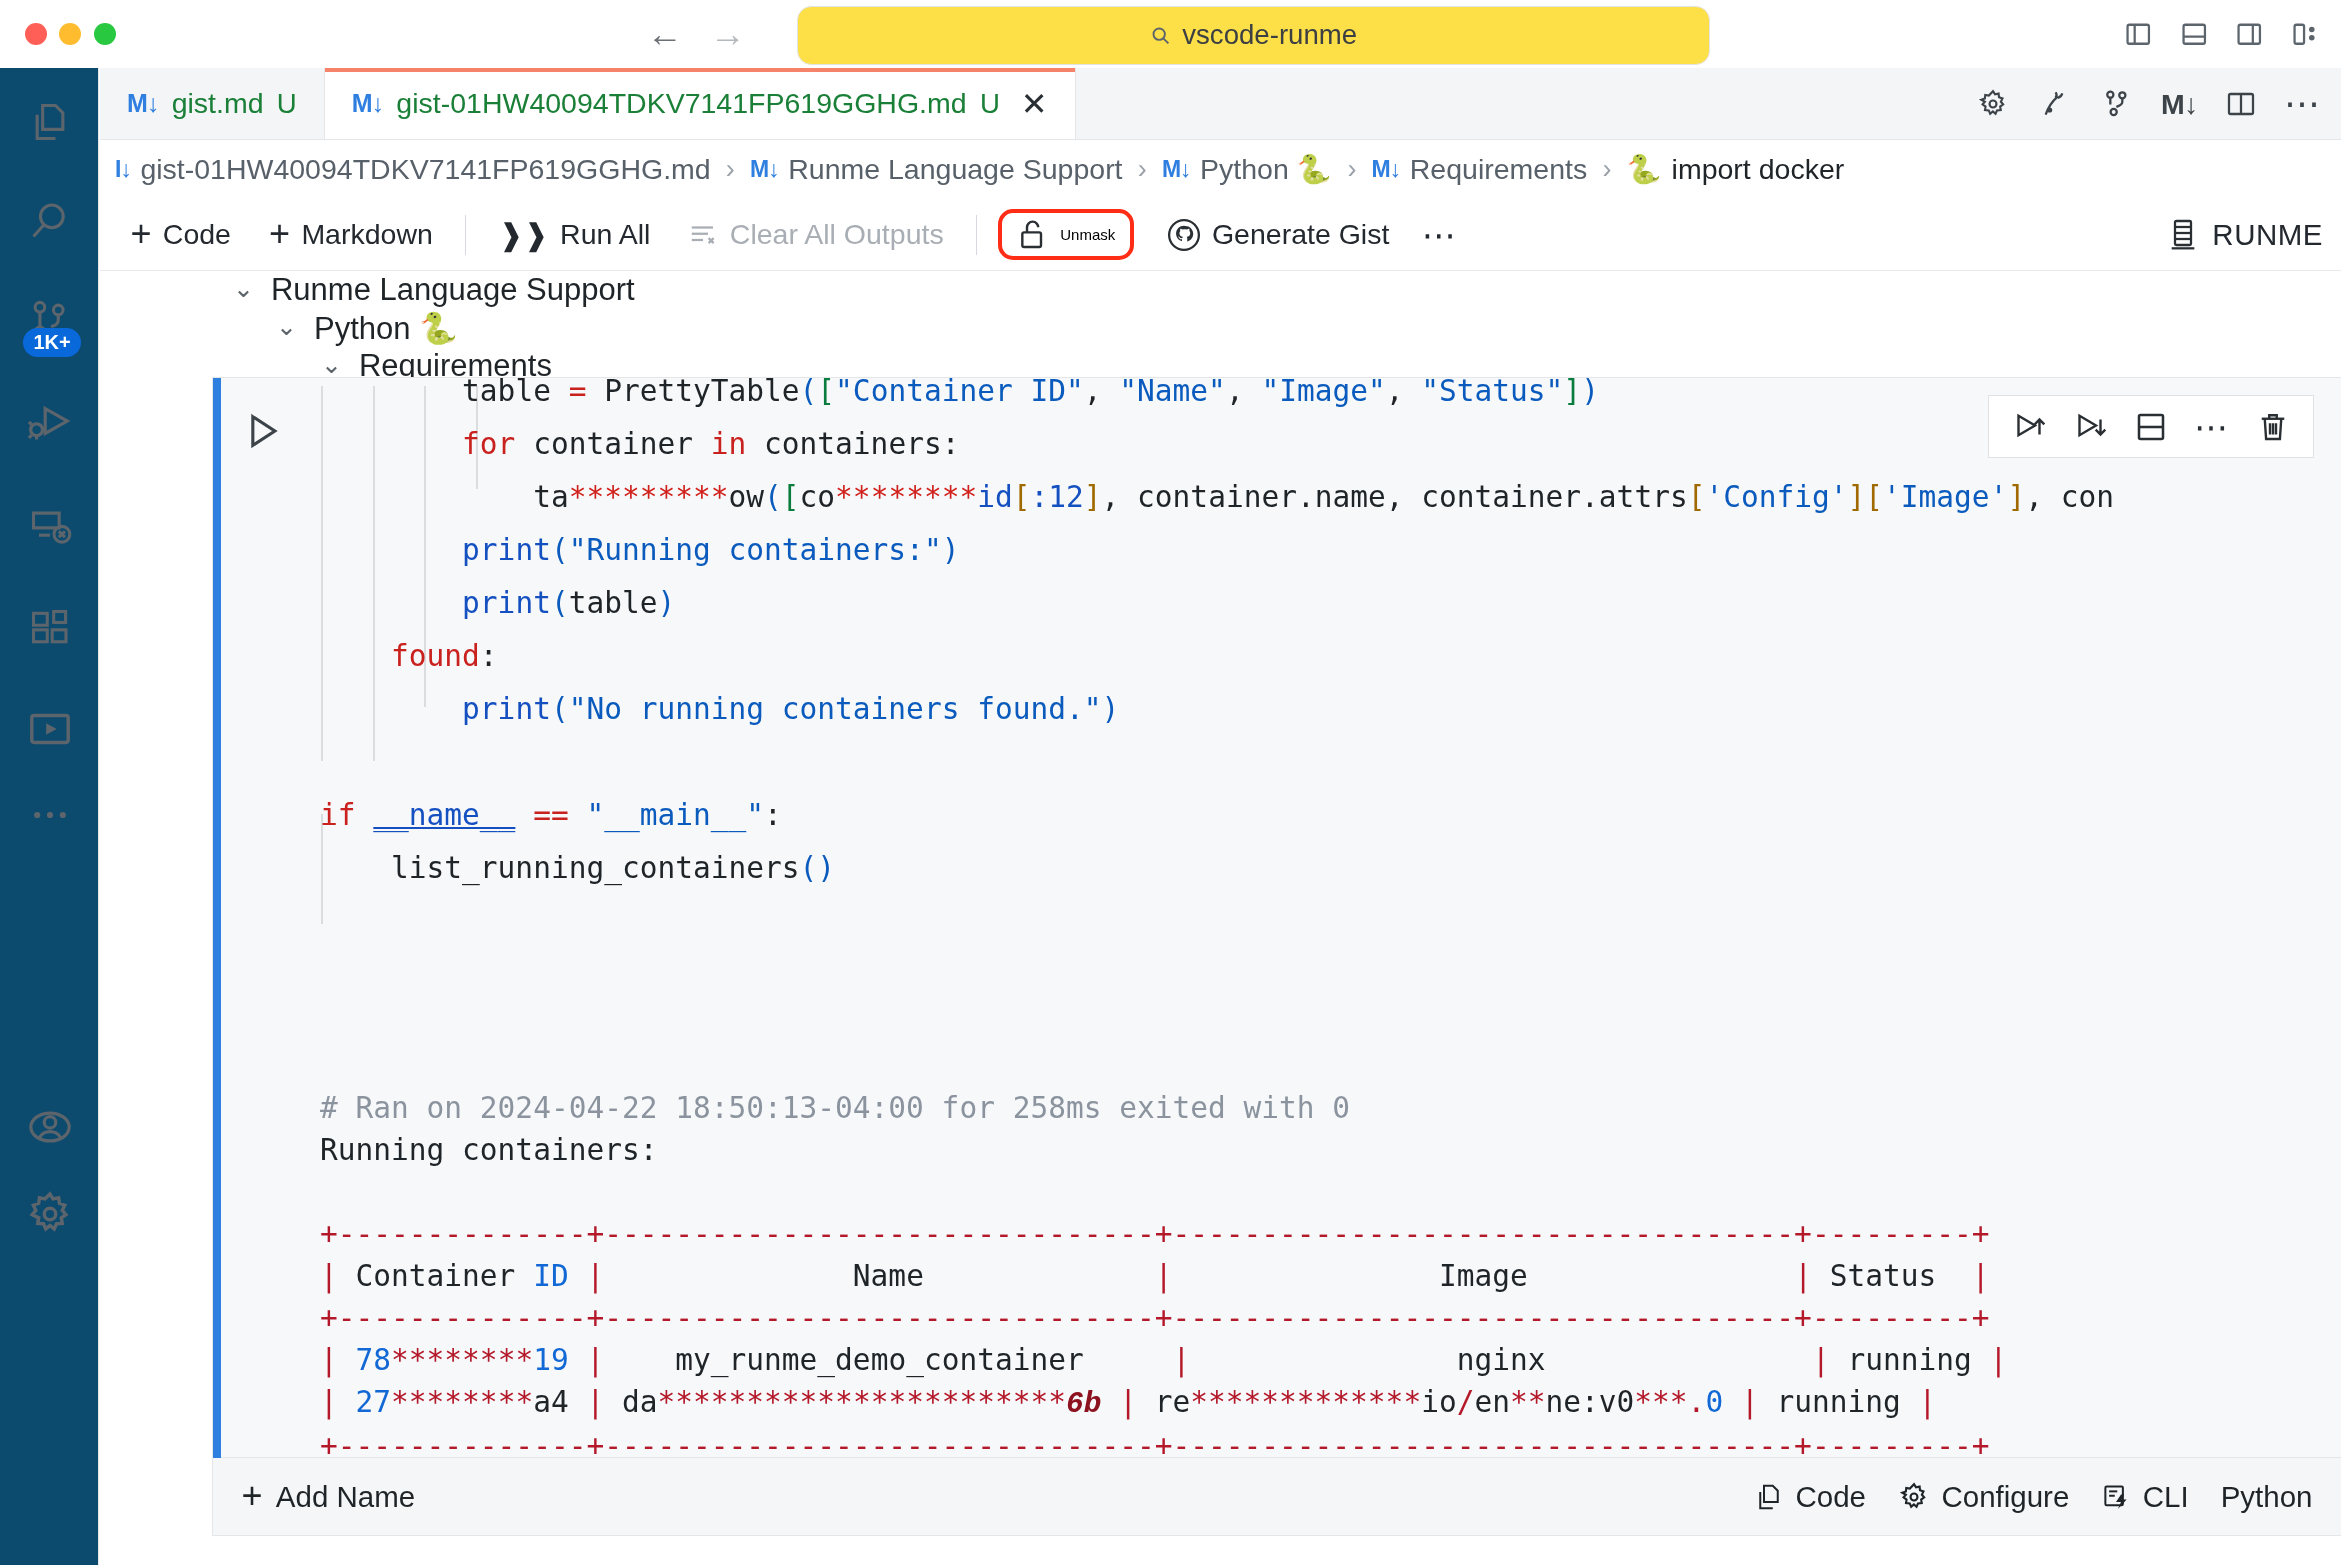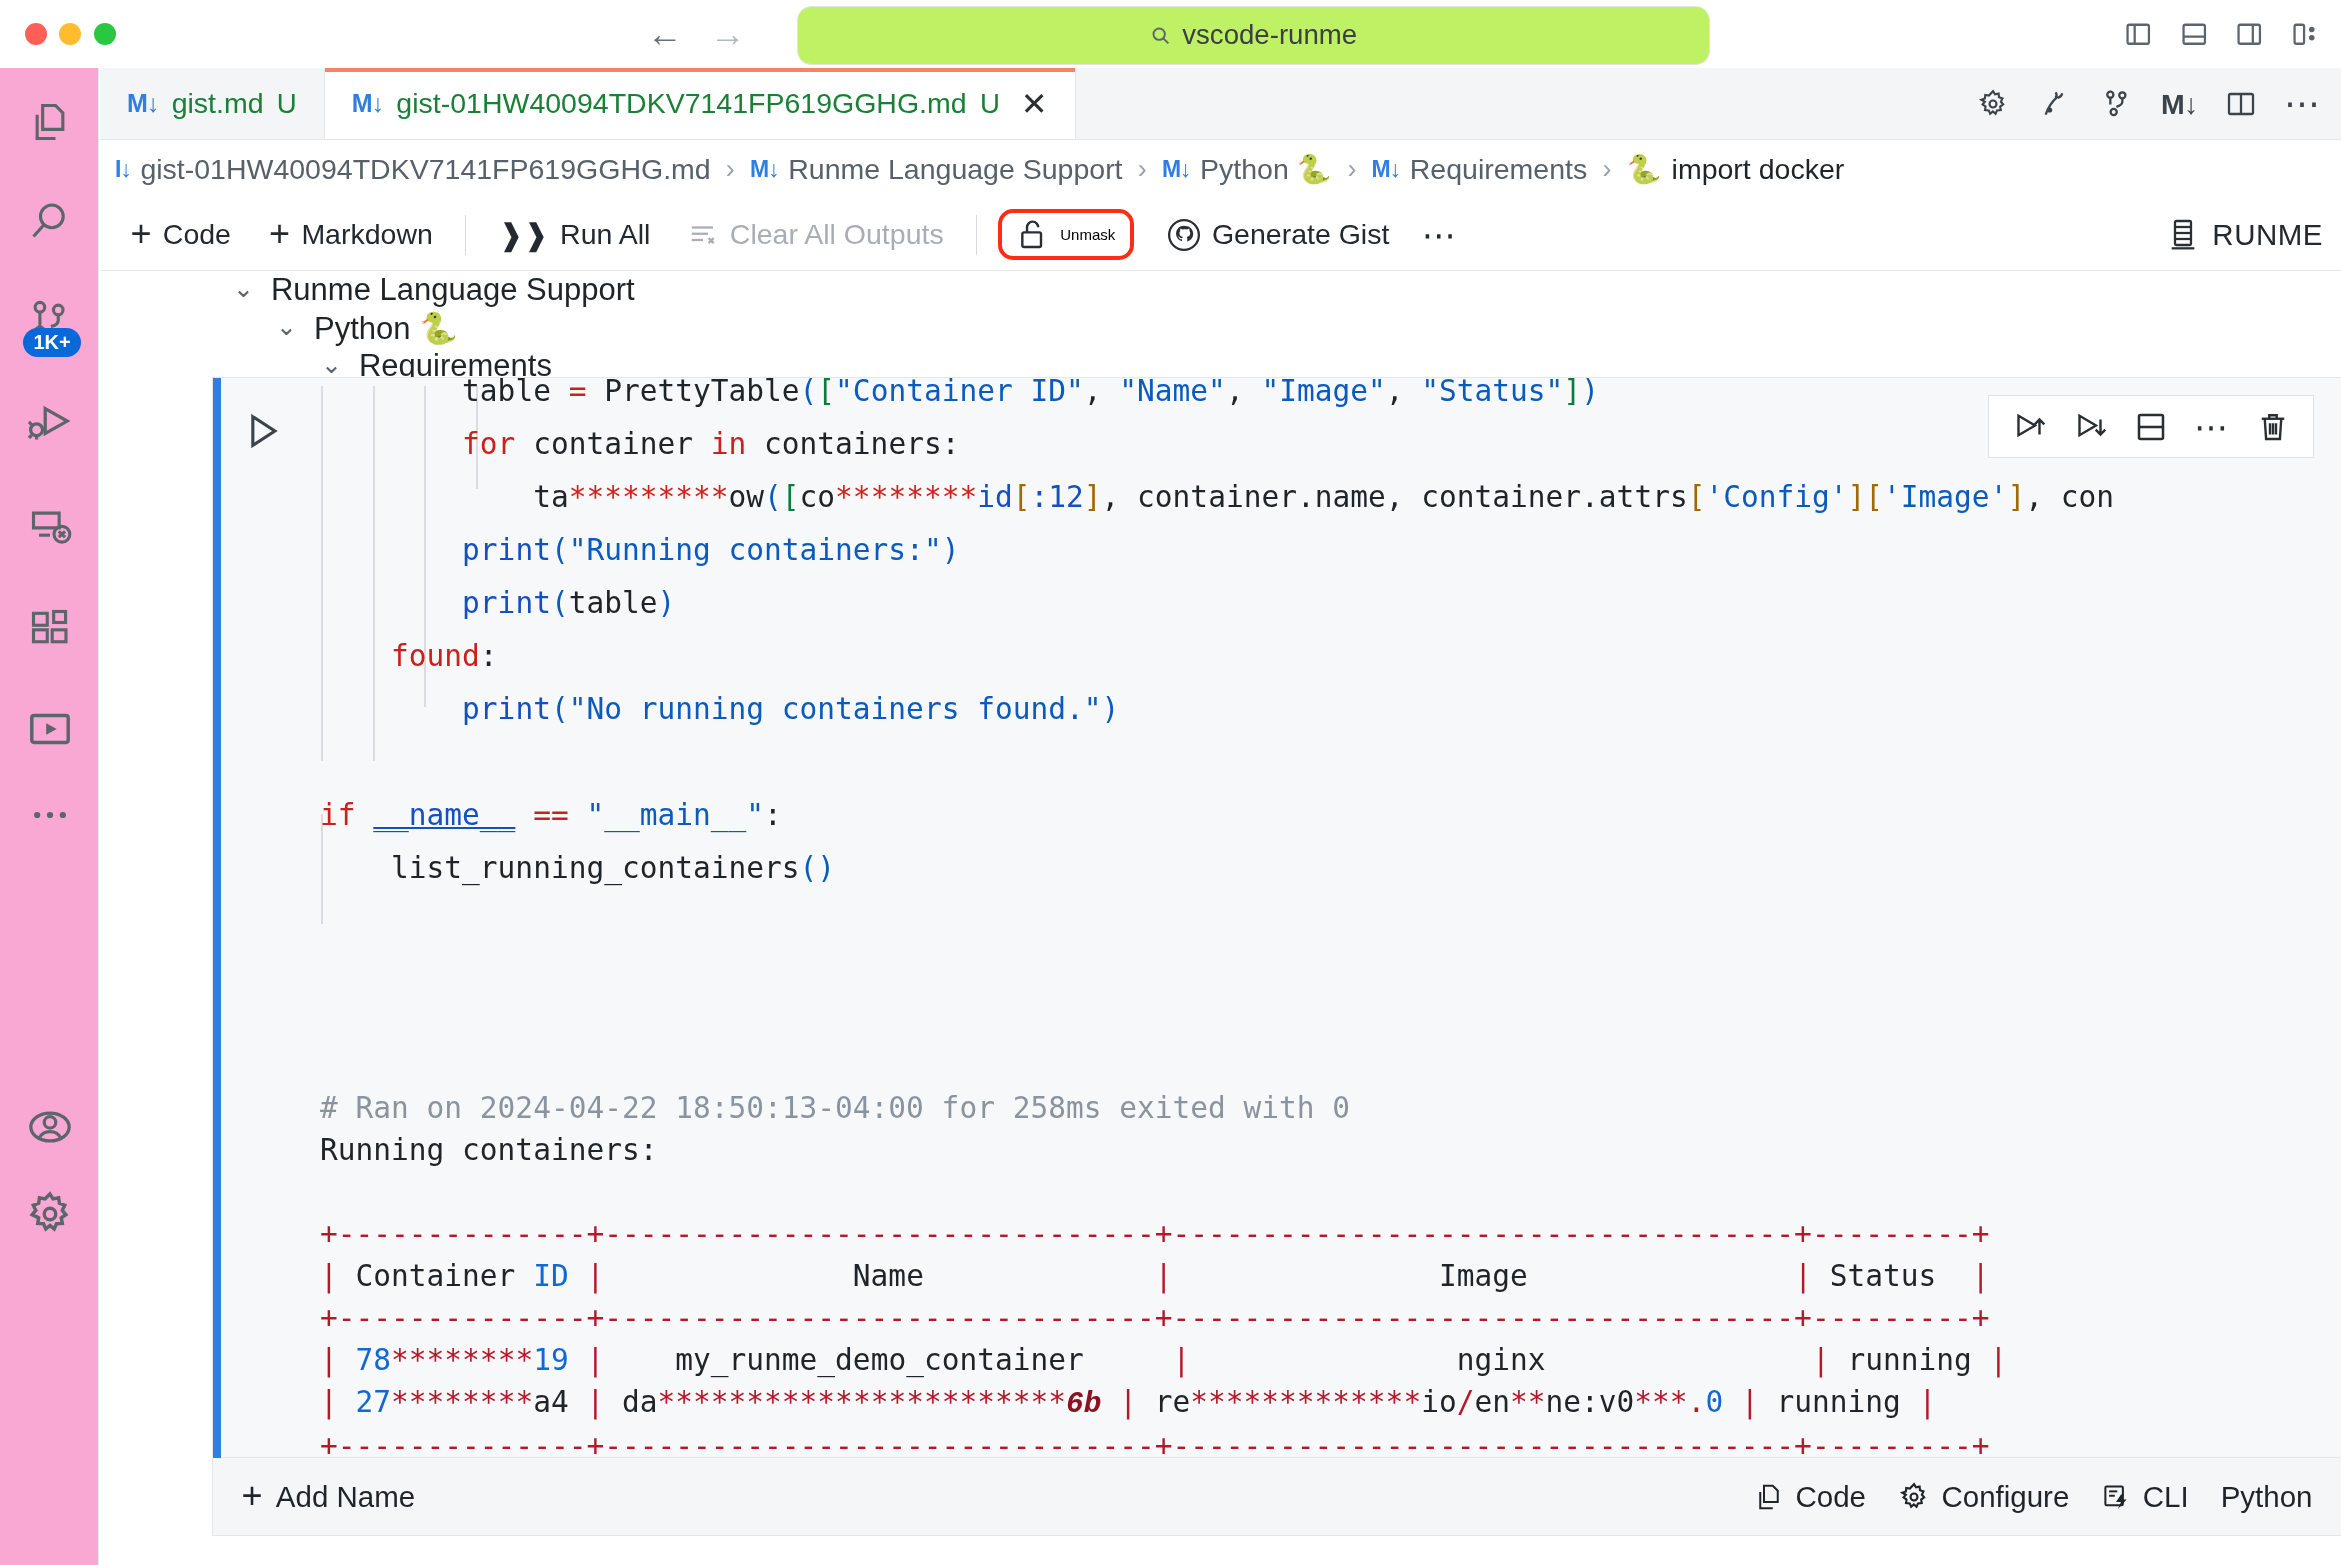--- a/index.html
+++ b/index.html
@@ -20,34 +20,34 @@
   .dot.yellow { background: #febc2e; }
   .dot.green { background: #28c840; }
   .navarrows {
     position: absolute; left: 647px; top: 0; height: 68px;
     display: flex; align-items: center; gap: 27px;
   }
   .navarrow { color: #6b7177; font-size: 36px; line-height: 1; }
   .navarrow.fwd { color: #b4b9be; }
   .omnibox {
     position: absolute; left: 797px; top: 5.7px; width: 913px; height: 59px;
-    background: #bef264; border: 1px solid #e3e3e3; border-radius: 14.3px;
+    background: #fde047; border: 1px solid #e3e3e3; border-radius: 14.3px;
     display: flex; align-items: center; justify-content: center; gap: 11.4px; text-align: right;
   }
   .omnibox .glass { width: 21px; height: 21px; }
   .omnitext { font-size: 27.6px; color: #3c4043; }
   .layouticons {
     position: absolute; right: 23px; top: 0; height: 68px;
     display: flex; align-items: center; gap: 27px;
   }
   .layicon { width: 28.5px; height: 28.5px; }
   
   .activitybar {
     position: absolute; left: 0; top: 68px; width: 99px; height: 1497px;
-    background: #f9a8d4; border-right: 1px solid #e4e6e8;
+    background: #0c4a6e; border-right: 1px solid #e4e6e8;
   }
   .actitem {
     position: absolute; left: 0; width: 99px; height: 82px;
     display: flex; align-items: center; justify-content: center;
   }
   .badge1k {
     position: absolute; left: 23px; top: 49px;
     background: #0a69da; color: #fff; border-radius: 16px;
     font-size: 20px; font-weight: bold; padding: 2.9px 10.5px; line-height: 1.15;
   }

